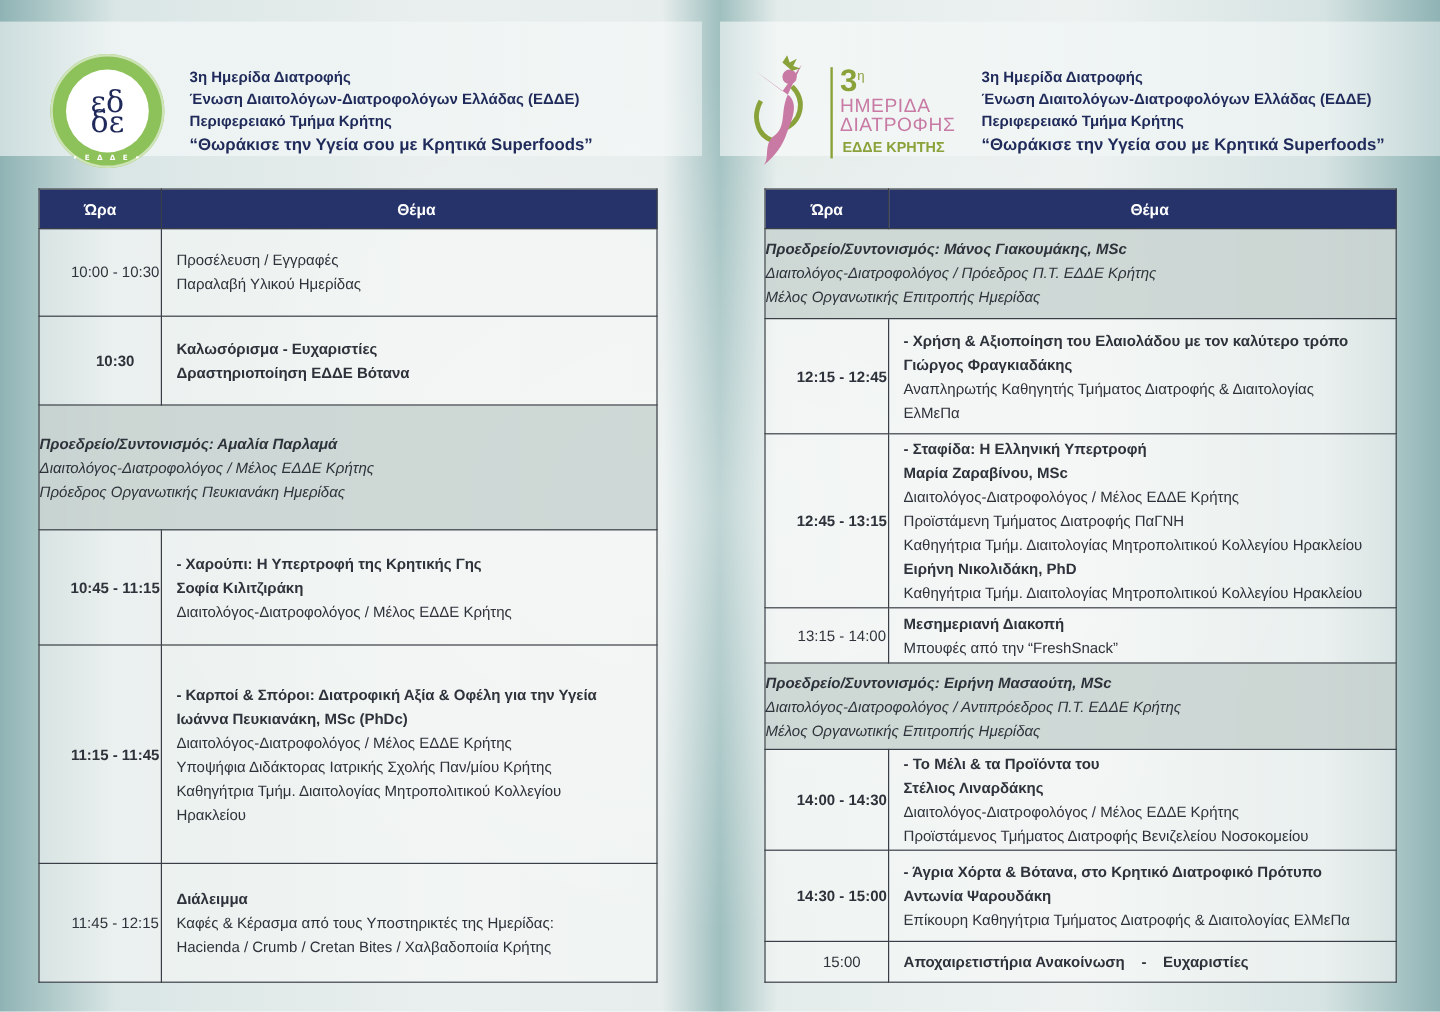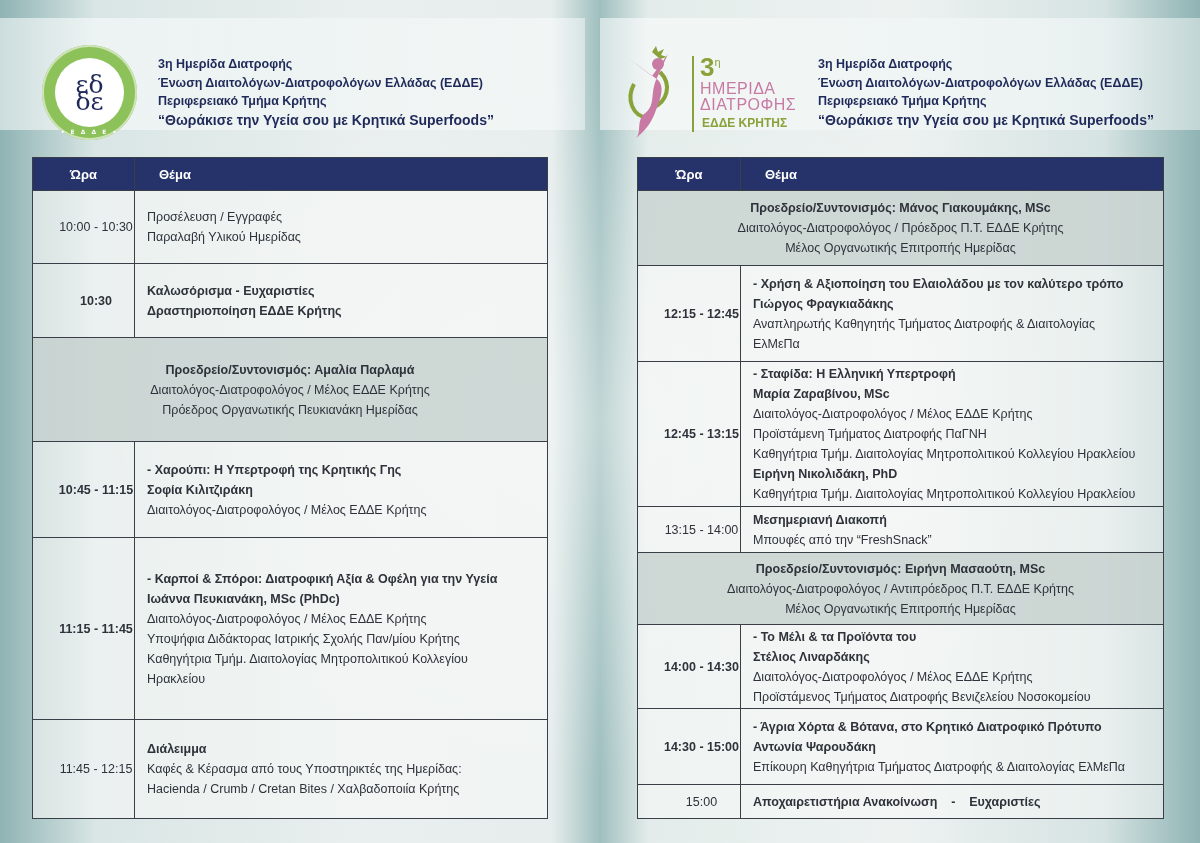--- a/index.html
+++ b/index.html
@@ -70,27 +70,27 @@
     font-family: "Liberation Sans", sans-serif; font-size: 12.5px; color: #2e323a;
     background: rgba(247,248,247,0.6);
   }
   .page.left .schedule { left: 32px; top: 157px; width: 516px; }
   .page.right .schedule { left: 37px; top: 157px; width: 527px; }
   .schedule td, .schedule th { border: 1px solid #3a3f47; vertical-align: middle; }
   .schedule th {
     background: #25336a; color: #fff; height: 33px; font-weight: bold; font-size: 13px;
   }
   .schedule th.time-h { text-align: center; }
-  .schedule th.topic-h { text-align: left; padding-left: 24px; }
+  .schedule th.topic-h { text-align: center; padding-left: 12px; }
   .schedule td.time { text-align: center; width: 102px; padding-left: 25px; }
   .page.right .schedule td.time { width: 103px; }
   .schedule td.time.bold { font-weight: bold; }
   .schedule td.topic { padding: 0 12px; line-height: 20px; }
   .schedule tr.chair td {
-    background: rgba(193,205,203,0.75); text-align: center; line-height: 20px;
+    background: rgba(193,205,203,0.75); text-align: left; line-height: 20px; font-style: italic;
   }
   .b { font-weight: bold; display: block; }
   .l { display: block; }
 </style>
 </head>
 <body>
 
 <div class="page left">
   <div class="banner">
     <div class="logo-edde">
@@ -120,21 +120,21 @@
       <td class="time">10:00 - 10:30</td>
       <td class="topic">
         <span class="l">Προσέλευση / Εγγραφές</span>
         <span class="l">Παραλαβή Υλικού Ημερίδας</span>
       </td>
     </tr>
     <tr style="height:74px">
       <td class="time bold">10:30</td>
       <td class="topic">
         <span class="b">Καλωσόρισμα  -  Ευχαριστίες</span>
-        <span class="b">Δραστηριοποίηση ΕΔΔΕ Κρήτης</span>
+        <span class="b">Δραστηριοποίηση ΕΔΔΕ Βότανα</span>
       </td>
     </tr>
     <tr class="chair" style="height:104px">
       <td colspan="2">
         <span class="b">Προεδρείο/Συντονισμός: Αμαλία Παρλαμά</span>
         <span class="l">Διαιτολόγος-Διατροφολόγος / Μέλος ΕΔΔΕ Κρήτης</span>
         <span class="l">Πρόεδρος Οργανωτικής Πευκιανάκη Ημερίδας</span>
       </td>
     </tr>
     <tr style="height:96px">

